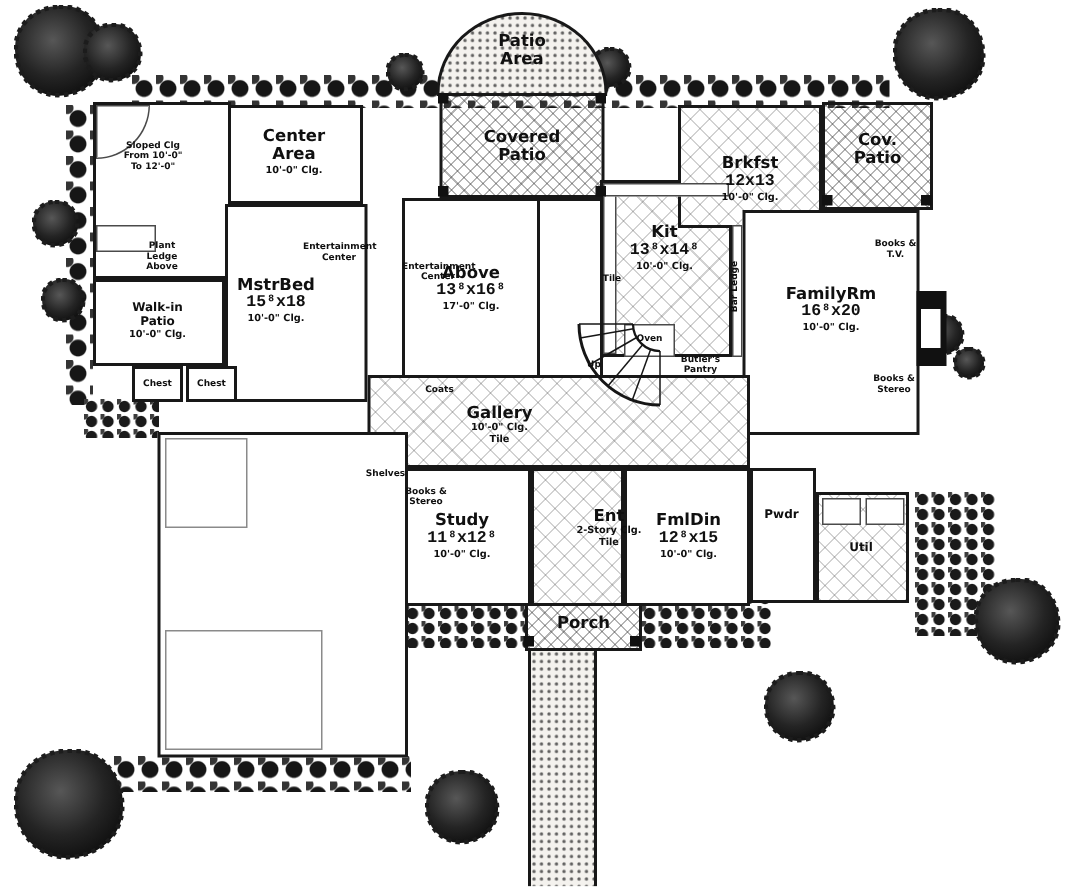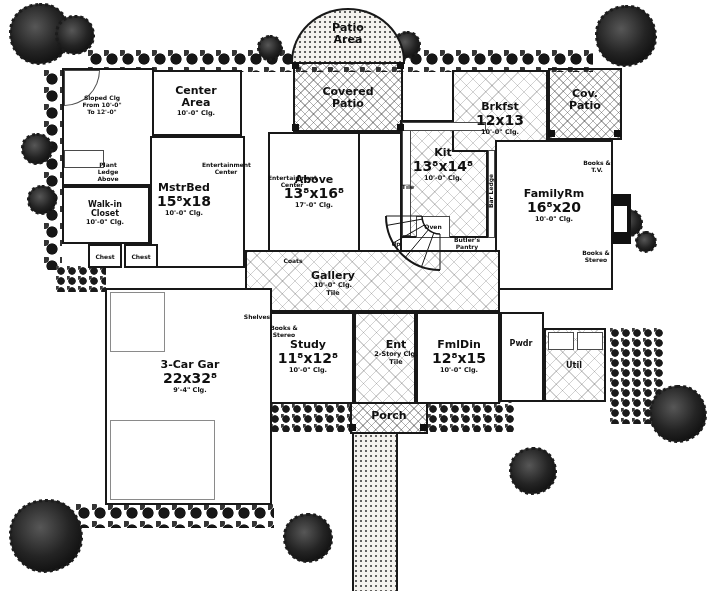--- a/index.html
+++ b/index.html
@@ -15,21 +15,21 @@
       repeating-linear-gradient(45deg, rgba(40,40,40,.35) 0 1px, transparent 1px 6px),
       repeating-linear-gradient(135deg, rgba(40,40,40,.35) 0 1px, transparent 1px 6px);}
   .stipple{background-color:#f4f2ee;background-image:
       radial-gradient(circle at 2px 2px, rgba(70,70,70,.85) .7px, transparent 1.5px);
       background-size:5px 5px;}
   .lbl{position:absolute;transform:translate(-50%,-50%);text-align:center;line-height:1.12;
        white-space:nowrap;z-index:6;}
   .lbl .nm{display:block;font-weight:bold;font-size:11px;}
   .lbl.big .nm{font-size:11px;}
   .lbl.sm .nm{font-size:8px;}
-  .lbl .dm{display:block;font-weight:bold;font-size:14px;}
+  .lbl .dm{display:block;font-weight:bold;font-size:11px;font-family:Liberation Mono, monospace;}
   .lbl .cg{display:block;font-weight:bold;font-size:6.5px;}
   .wrap{white-space:normal;}
   .tinylbl{position:absolute;transform:translate(-50%,-50%);font-size:6px;font-weight:bold;
        text-align:center;line-height:1.15;z-index:6;}
   .rot{transform:translate(-50%,-50%) rotate(-90deg);}
   .post{position:absolute;width:7px;height:7px;background:#111;z-index:5;}
   .tree{position:absolute;border-radius:50% 46% 54% 49%/47% 53% 48% 52%;
        background:radial-gradient(circle at 42% 38%, #575757 0%, #242424 48%, #0c0c0c 82%);
        outline:3px dotted #1c1c1c;outline-offset:-2px;z-index:1;}
   .hedge{position:absolute;z-index:1;background-image:
@@ -152,21 +152,21 @@
   <div class="lbl wrap" style="left:196px;top:101px;width:56px">
     <span class="nm wrap">Center Area</span>
     <span class="cg">10'-0" Clg.</span>
   </div>
   <div class="lbl" style="left:184px;top:200px">
     <span class="nm">MstrBed</span>
     <span class="dm">15⁸x18</span>
     <span class="cg">10'-0" Clg.</span>
   </div>
   <div class="lbl sm wrap" style="left:105px;top:214px;width:58px">
-    <span class="nm wrap">Walk-in Closet</span>
+    <span class="nm wrap">Walk-in Patio</span>
     <span class="cg">10'-0" Clg.</span>
   </div>
   <div class="lbl" style="left:314px;top:192px">
     <span class="nm">Above</span>
     <span class="dm">13⁸x16⁸</span>
     <span class="cg">17'-0" Clg.</span>
   </div>
   <div class="lbl" style="left:443px;top:165px">
     <span class="nm">Kit</span>
     <span class="dm">13⁸x14⁸</span>
@@ -188,40 +188,35 @@
   <div class="lbl" style="left:333px;top:283px">
     <span class="nm">Gallery</span>
     <span class="cg">10'-0" Clg.</span>
     <span class="cg">Tile</span>
   </div>
   <div class="lbl" style="left:308px;top:357px">
     <span class="nm">Study</span>
     <span class="dm">11⁸x12⁸</span>
     <span class="cg">10'-0" Clg.</span>
   </div>
-  <div class="lbl" style="left:396px;top:352px">
+  <div class="lbl" style="left:406px;top:352px">
     <span class="nm">Ent</span>
     <span class="cg">2-Story Clg.</span>
     <span class="cg">Tile</span>
   </div>
   <div class="lbl" style="left:459px;top:357px">
     <span class="nm">FmlDin</span>
     <span class="dm">12⁸x15</span>
     <span class="cg">10'-0" Clg.</span>
   </div>
   <div class="lbl sm" style="left:521px;top:344px">
     <span class="nm">Pwdr</span>
   </div>
   <div class="lbl sm" style="left:574px;top:366px">
     <span class="nm">Util</span>
-  </div>
-  <div class="lbl big" style="left:190px;top:377px">
-    <span class="nm">3-Car Gar</span>
-    <span class="dm">22x32⁸</span>
-    <span class="cg">9'-4" Clg.</span>
   </div>
   <div class="lbl" style="left:389px;top:416px">
     <span class="nm">Porch</span>
   </div>
 
   <div class="tinylbl wrap" style="left:102px;top:105px;width:44px">Sloped Clg From 10'-0" To 12'-0"</div>
   <div class="tinylbl wrap" style="left:108px;top:172px;width:34px">Plant Ledge Above</div>
   <div class="tinylbl" style="left:105px;top:257px">Chest</div>
   <div class="tinylbl" style="left:141px;top:257px">Chest</div>
   <div class="tinylbl wrap" style="left:226px;top:169px;width:48px">Entertainment Center</div>

